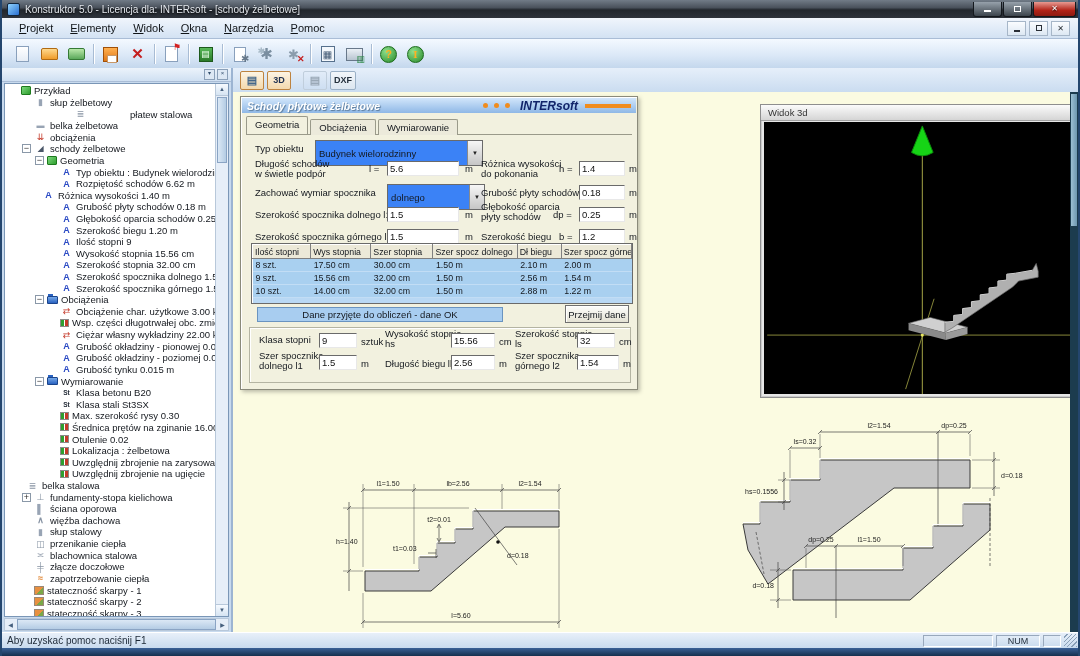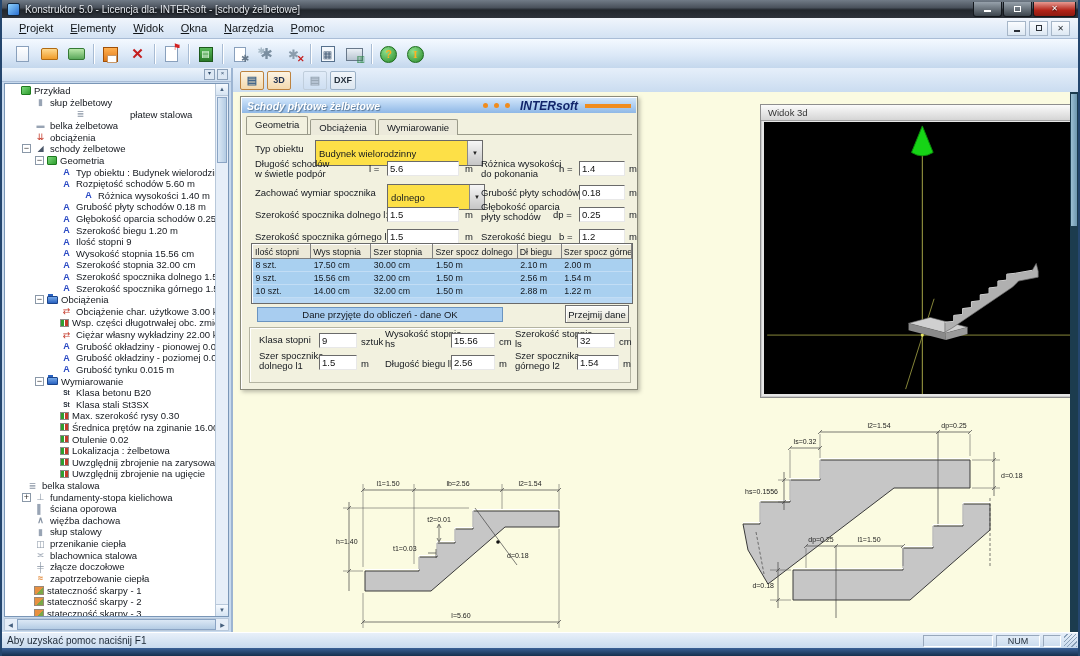--- a/index.html
+++ b/index.html
@@ -112,21 +112,21 @@
   .dots{margin-left:auto;display:flex;gap:6px;margin-right:10px;}
   .dot{width:5px;height:5px;background:#f08c1e;border-radius:50%;}
   .brand{color:#12256a;font-weight:bold;font-style:italic;font-size:12px;}
   .brand-bar{width:46px;height:4px;background:#f08c1e;margin-left:7px;}
   .dlg-tabs{position:absolute;left:5px;top:19px;right:5px;height:18px;border-bottom:1px solid #9a9a8a;display:flex;align-items:flex-end;}
   .tab{padding:2px 8px;border:1px solid #9a9a8a;border-bottom:none;background:#eceadb;margin-right:2px;position:relative;top:1px;border-radius:2px 2px 0 0;font-size:9.5px;}
   .tab.active{background:#f2f1df;top:0;padding-bottom:4px;}
   .lbl{position:absolute;white-space:pre-line;line-height:10px;font-size:9.5px;}
   .inp{position:absolute;height:15px;background:#fff;border:1px solid;border-color:#6a6a6a #e8e8e8 #e8e8e8 #6a6a6a;
     font:9.5px "Liberation Sans",sans-serif;padding:0 2px;box-sizing:border-box;color:#111;}
-  .combo{position:absolute;height:26px;background:#fde047;border:1px solid #6a6a6a;display:flex;align-items:center;box-sizing:border-box;font-size:9.5px;}
+  .combo{position:absolute;height:26px;background:#3b82f6;border:1px solid #6a6a6a;display:flex;align-items:center;box-sizing:border-box;font-size:9.5px;}
   .combo .cv{flex:1;padding-left:3px;overflow:hidden;white-space:nowrap;}
   .combo .ca{width:14px;height:100%;background:linear-gradient(#f6f6f6,#c6c6c6);border-left:1px solid #8a8a8a;display:flex;align-items:center;justify-content:center;font-size:6px;color:#222;}
   .gridwrap{position:absolute;left:10px;top:146px;width:380px;border:1px solid #6a6a6a;background:#fff;}
   table.grid{border-collapse:collapse;width:100%;font-size:8.8px;table-layout:fixed;}
   .grid th{border:1px solid;border-color:#fff #808080 #808080 #fff;background:#ece9d8;font-weight:normal;height:13px;padding:0 2px;text-align:left;overflow:hidden;white-space:nowrap;}
   .grid td{height:12px;padding:0 3px;background:#a9d0f0;border-bottom:1px solid #c2ddf5;overflow:hidden;white-space:nowrap;}
   .grid tr.fill td{height:5px;background:#b9d8f4;border-bottom:none;}
   .banner{position:absolute;left:16px;top:210px;width:246px;height:15px;background:#a8cdf0;border:1px solid #6a94c0;
     display:flex;align-items:center;justify-content:center;font-size:9.5px;box-sizing:border-box;}
   .pbtn{position:absolute;left:324px;top:208px;width:64px;height:18px;background:linear-gradient(#fdfdfb,#e4e2d4);
@@ -289,23 +289,23 @@
             <span class="tlabel">Geometria</span>
           </div>
           <div class="trow" style="padding-left: 42px;">
             <span class="exp noexp"></span>
             <span class="ti i-A"></span>
             <span class="tlabel">Typ obiektu : Budynek wielorodzinny</span>
           </div>
           <div class="trow" style="padding-left: 42px;">
             <span class="exp noexp"></span>
             <span class="ti i-A"></span>
-            <span class="tlabel">Rozpiętość schodów 5.60 m</span>
-          </div>
-          <div class="trow" style="padding-left: 64px;">
+            <span class="tlabel">Rozpiętość schodów 6.62 m</span>
+          </div>
+          <div class="trow" style="padding-left: 24px;">
             <span class="exp noexp"></span>
             <span class="ti i-A"></span>
             <span class="tlabel">Różnica wysokości 1.40 m</span>
           </div>
           <div class="trow" style="padding-left: 42px;">
             <span class="exp noexp"></span>
             <span class="ti i-A"></span>
             <span class="tlabel">Grubość płyty schodów 0.18 m</span>
           </div>
           <div class="trow" style="padding-left: 42px;">

